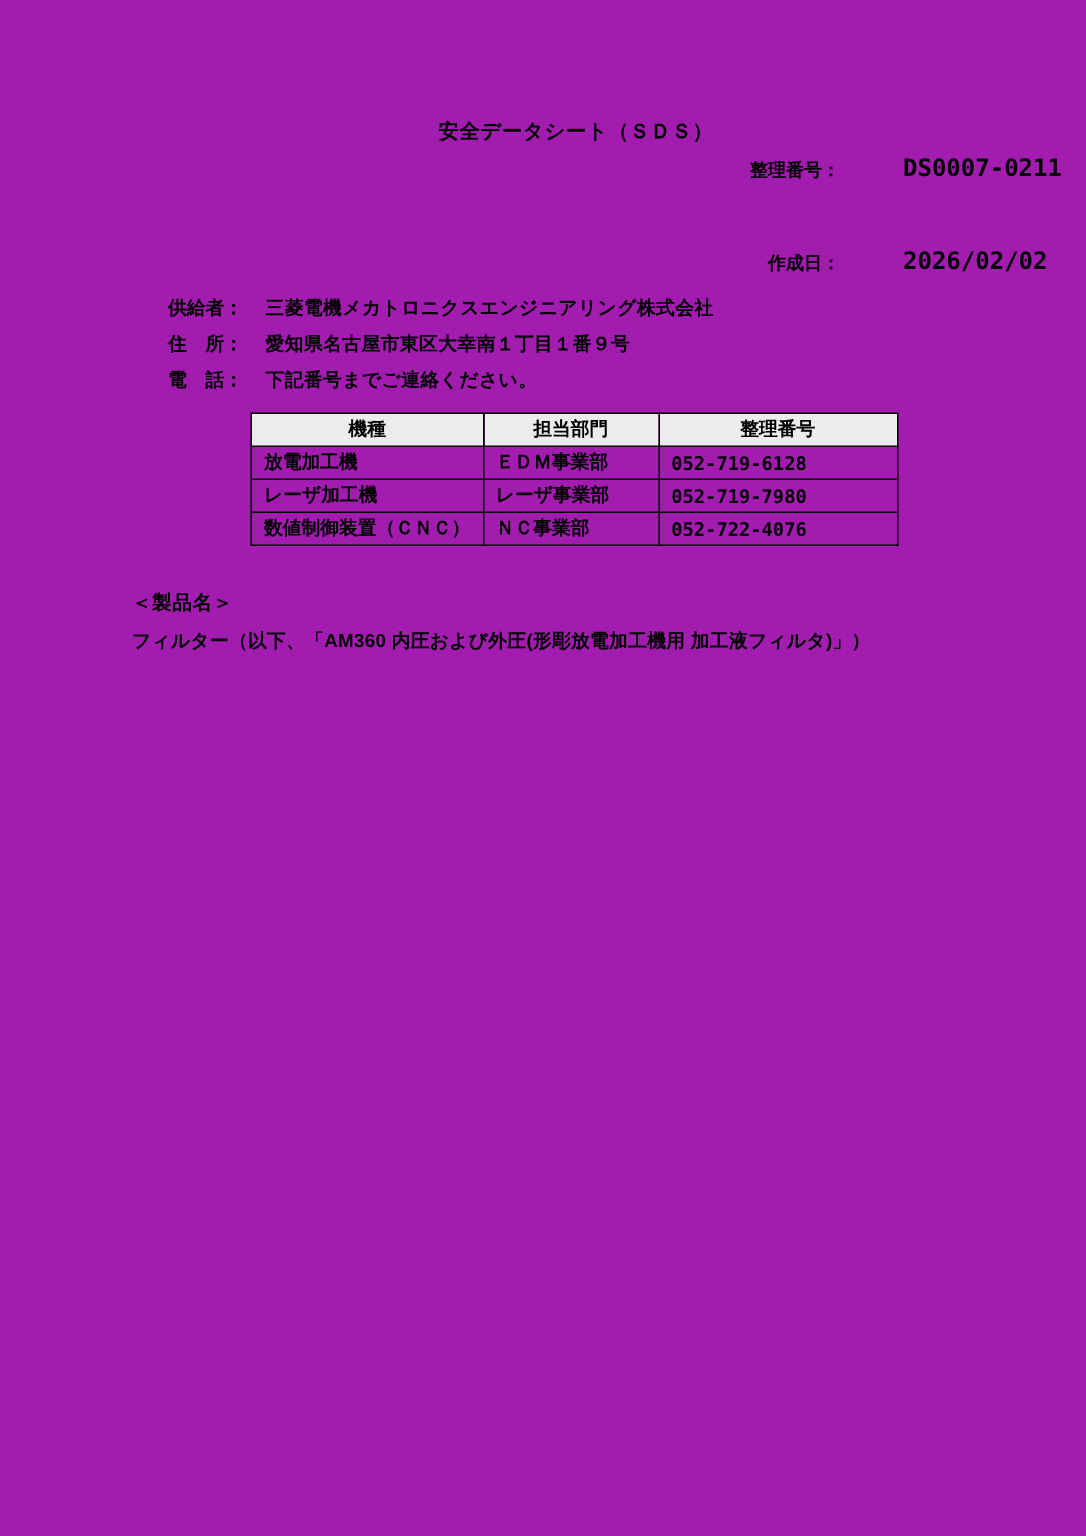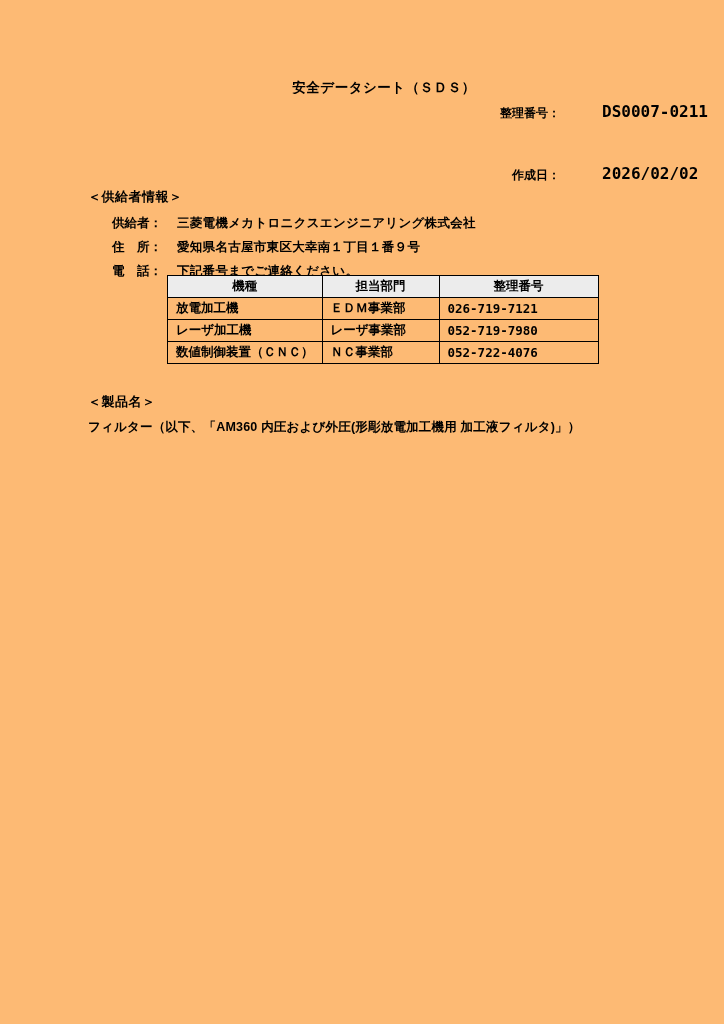--- a/index.html
+++ b/index.html
@@ -4,21 +4,21 @@
 <style>
   html, body {
     margin: 0;
     padding: 0;
     background: #ffffff;
   }
   .page {
     position: relative;
     width: 724px;
     height: 1024px;
-    background: #fdba74;
+    background: #a21caf;
     font-family: "Liberation Sans", sans-serif;
     color: #000000;
     font-weight: bold;
     overflow: hidden;
   }
   .doc-title {
     position: absolute;
     top: 79px;
     left: 38px;
     width: 692px;
@@ -124,21 +124,20 @@
   <div class="doc-title">安全データシート（ＳＤＳ）</div>
 
   <div class="meta">
     <span class="meta-label">整理番号：</span>
     <span class="meta-value">DS0007-0211</span>
     <span class="meta-label">作成日：</span>
     <span class="meta-value">2026/02/02</span>
   </div>
 
   <div class="supplier-section">
-    <div class="section-heading">＜供給者情報＞</div>
 
     <div class="info-rows">
       <span class="info-label">供給者：</span>
       <span class="info-value">三菱電機メカトロニクスエンジニアリング株式会社</span>
       <span class="info-label">住　所：</span>
       <span class="info-value">愛知県名古屋市東区大幸南１丁目１番９号</span>
       <span class="info-label">電　話：</span>
       <span class="info-value">下記番号までご連絡ください。</span>
     </div>
   </div>
@@ -148,21 +147,21 @@
       <tr>
         <th class="col-model">機種</th>
         <th class="col-dept">担当部門</th>
         <th class="col-phone">整理番号</th>
       </tr>
     </thead>
     <tbody>
       <tr>
         <td>放電加工機</td>
         <td>ＥＤＭ事業部</td>
-        <td class="phone-cell">026-719-7121</td>
+        <td class="phone-cell">052-719-6128</td>
       </tr>
       <tr>
         <td>レーザ加工機</td>
         <td>レーザ事業部</td>
         <td class="phone-cell">052-719-7980</td>
       </tr>
       <tr>
         <td>数値制御装置（ＣＮＣ）</td>
         <td>ＮＣ事業部</td>
         <td class="phone-cell">052-722-4076</td>

